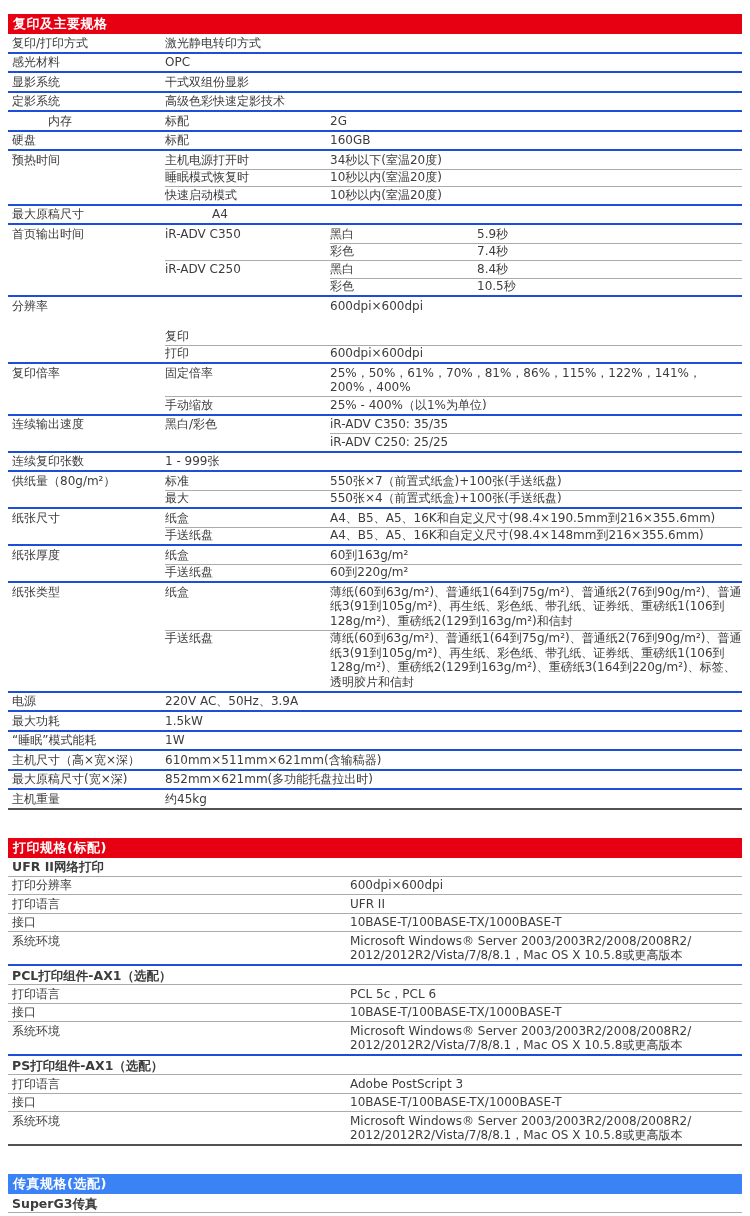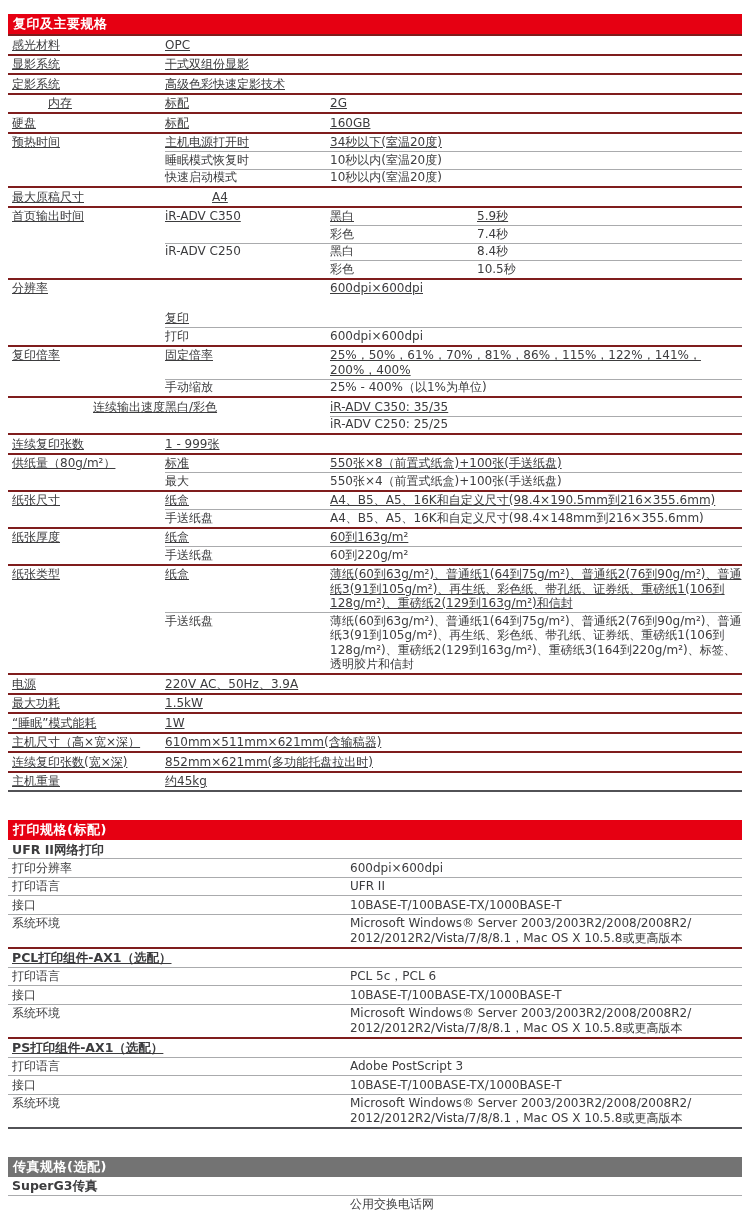--- a/index.html
+++ b/index.html
@@ -22,35 +22,39 @@
     grid-template-columns:157px 165px 147px 1fr;
     position:relative;
     padding:1.5px 0;
   }
   .cell{font-size:12px;line-height:14.5px;word-break:break-word;}
   .cell.label{padding-left:4px;}
   .sub-title{
     font-weight:bold;font-size:12.5px;line-height:15px;
     padding-left:4px;
   }
-  .sep-thick{border-top:2px solid #7f1d1d;text-decoration:underline;}
+  .sep-thick{border-top:2px solid #1d4ed8;}
   .sep-thin{border-top:1px solid #aaabad;gap:10px;}
   .sep-thin2::before,.sep-thin3::before{
     content:"";position:absolute;top:0;right:0;height:1px;background:#aaabad;
   }
   .sep-thin2::before{left:157px;}
   .sep-thin3::before{left:322px;}
   .bottom-thick{border-bottom:2px solid #525256;}
 </style>
 </head>
 <body>
 
 <div class="wrap" id="spec-sheet">
     <div class="section">
       <div class="sec-header" style="background: rgb(230, 0, 18);">复印及主要规格</div>
+      <div class="row">
+        <div class="cell label" style="grid-column: 1 / 2;">复印/打印方式</div>
+        <div class="cell" style="grid-column: 2 / 5;">激光静电转印方式</div>
+      </div>
       <div class="row sep-thick">
         <div class="cell label" style="grid-column: 1 / 2;">感光材料</div>
         <div class="cell" style="grid-column: 2 / 5;">OPC</div>
       </div>
       <div class="row sep-thick">
         <div class="cell label" style="grid-column: 1 / 2;">显影系统</div>
         <div class="cell" style="grid-column: 2 / 5;">干式双组份显影</div>
       </div>
       <div class="row sep-thick">
         <div class="cell label" style="grid-column: 1 / 2;">定影系统</div>
@@ -114,35 +118,35 @@
       <div class="row sep-thick">
         <div class="cell label" style="grid-column: 1 / 2;">复印倍率</div>
         <div class="cell" style="grid-column: 2 / 3;">固定倍率</div>
         <div class="cell" style="grid-column: 3 / 5;">25%，50%，61%，70%，81%，86%，115%，122%，141%，200%，400%</div>
       </div>
       <div class="row sep-thin2">
         <div class="cell" style="grid-column: 2 / 3;">手动缩放</div>
         <div class="cell" style="grid-column: 3 / 5;">25% - 400%（以1%为单位)</div>
       </div>
       <div class="row sep-thick">
-        <div class="cell label" style="grid-column: 1 / 2; text-align: right;">连续输出速度</div>
+        <div class="cell label" style="grid-column: 1 / 2;">连续输出速度</div>
         <div class="cell" style="grid-column: 2 / 3;">黑白/彩色</div>
         <div class="cell" style="grid-column: 3 / 5;">iR-ADV C350: 35/35</div>
       </div>
       <div class="row sep-thin3">
         <div class="cell" style="grid-column: 3 / 5;">iR-ADV C250: 25/25</div>
       </div>
       <div class="row sep-thick">
         <div class="cell label" style="grid-column: 1 / 2;">连续复印张数</div>
         <div class="cell" style="grid-column: 2 / 5;">1 - 999张</div>
       </div>
       <div class="row sep-thick">
         <div class="cell label" style="grid-column: 1 / 2;">供纸量（80g/m²）</div>
         <div class="cell" style="grid-column: 2 / 3;">标准</div>
-        <div class="cell" style="grid-column: 3 / 5;">550张×8（前置式纸盒)+100张(手送纸盘)</div>
+        <div class="cell" style="grid-column: 3 / 5;">550张×7（前置式纸盒)+100张(手送纸盘)</div>
       </div>
       <div class="row sep-thin2">
         <div class="cell" style="grid-column: 2 / 3;">最大</div>
         <div class="cell" style="grid-column: 3 / 5;">550张×4（前置式纸盒)+100张(手送纸盘)</div>
       </div>
       <div class="row sep-thick">
         <div class="cell label" style="grid-column: 1 / 2;">纸张尺寸</div>
         <div class="cell" style="grid-column: 2 / 3;">纸盒</div>
         <div class="cell" style="grid-column: 3 / 5;">A4、B5、A5、16K和自定义尺寸(98.4×190.5mm到216×355.6mm)</div>
       </div>
@@ -178,21 +182,21 @@
       </div>
       <div class="row sep-thick">
         <div class="cell label" style="grid-column: 1 / 2;">“睡眠”模式能耗</div>
         <div class="cell" style="grid-column: 2 / 5;">1W</div>
       </div>
       <div class="row sep-thick">
         <div class="cell label" style="grid-column: 1 / 2;">主机尺寸（高×宽×深）</div>
         <div class="cell" style="grid-column: 2 / 5;">610mm×511mm×621mm(含输稿器)</div>
       </div>
       <div class="row sep-thick">
-        <div class="cell label" style="grid-column: 1 / 2;">连续复印张数(宽×深)</div>
+        <div class="cell label" style="grid-column: 1 / 2;">最大原稿尺寸(宽×深)</div>
         <div class="cell" style="grid-column: 2 / 5;">852mm×621mm(多功能托盘拉出时)</div>
       </div>
       <div class="row sep-thick bottom-thick">
         <div class="cell label" style="grid-column: 1 / 2;">主机重量</div>
         <div class="cell" style="grid-column: 2 / 5;">约45kg</div>
       </div>
     </div>
     <div class="section">
       <div class="sec-header" style="background: rgb(230, 0, 18);">打印规格(标配)</div>
       <div class="row">
@@ -248,21 +252,21 @@
       </div>
       <div class="row sep-thin bottom-thick">
         <div class="cell label" style="grid-column: 1 / 3;">系统环境</div>
         <div class="cell" style="grid-column: 3 / 5;">
           <div>Microsoft Windows® Server 2003/2003R2/2008/2008R2/</div>
           <div>2012/2012R2/Vista/7/8/8.1，Mac OS X 10.5.8或更高版本</div>
         </div>
       </div>
     </div>
     <div class="section">
-      <div class="sec-header" style="background: #737373;">传真规格(选配)</div>
+      <div class="sec-header" style="background: #3b82f6;">传真规格(选配)</div>
       <div class="row">
         <div class="cell sub-title" style="grid-column: 1 / 5;">SuperG3传真</div>
       </div>
       <div class="row sep-thin">
         <div class="cell label" style="grid-column: 1 / 3; margin-top: 44px;">适用线路</div>
         <div class="cell" style="grid-column: 3 / 5;">公用交换电话网</div>
       </div>
       <div class="row sep-thin">
         <div class="cell label" style="grid-column: 1 / 3;">调制解调速度</div>
         <div class="cell" style="grid-column: 3 / 5;">Super G3：33.6kbps； G3：14.4kbps</div>

